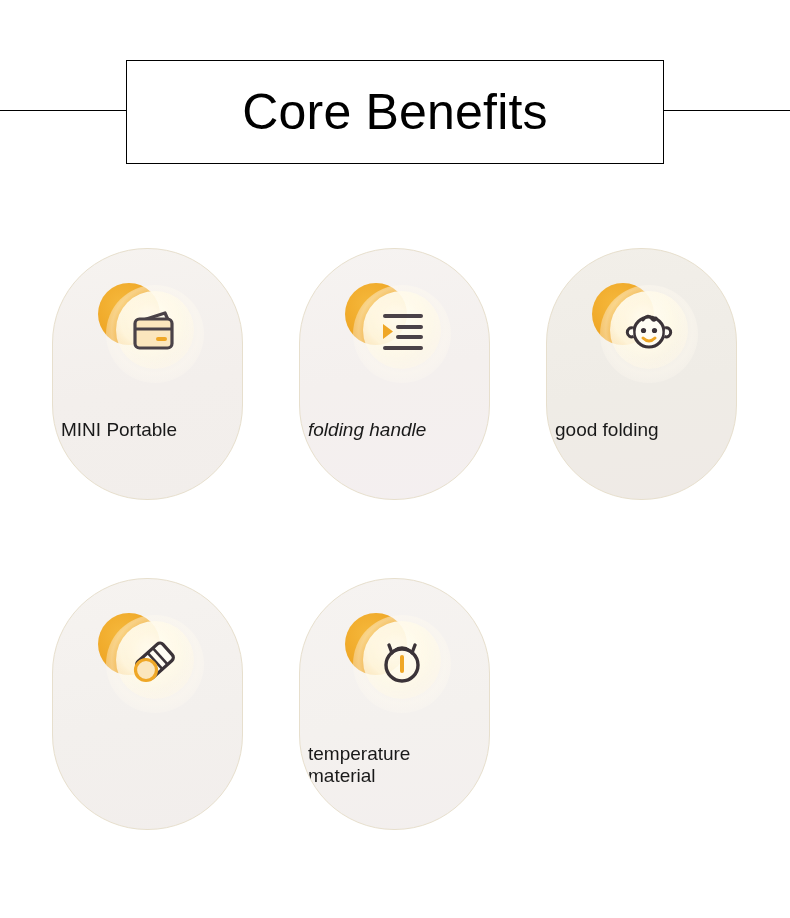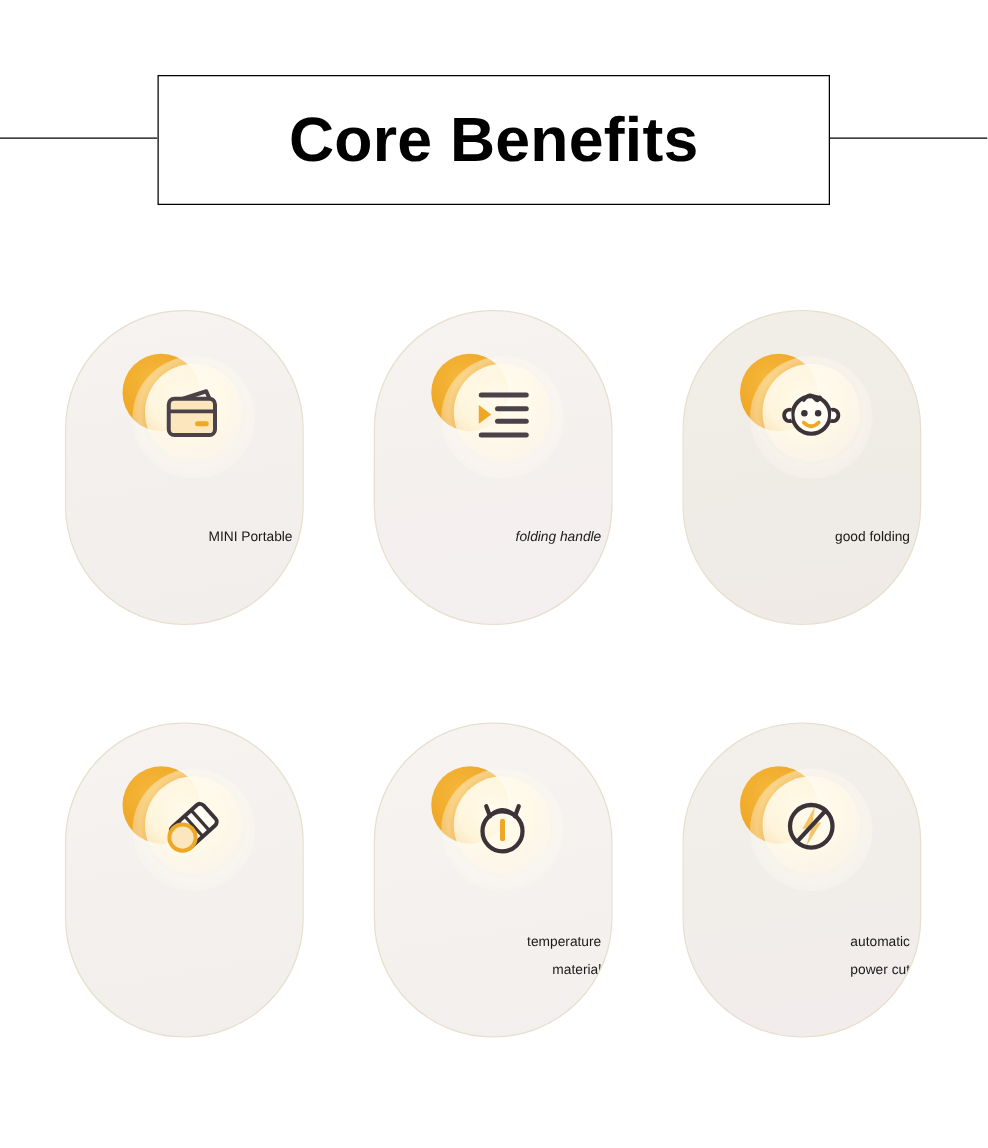--- a/index.html
+++ b/index.html
@@ -45,21 +45,21 @@
     height: 104px;
     border: 1.4px solid #000000;
     background: #ffffff;
     display: flex;
     align-items: center;
     justify-content: center;
   }
 
   #title-text {
     font-size: 50px;
-    font-weight: bold;
+    font-weight: normal;
     color: #000000;
     letter-spacing: 0.2px;
     line-height: 1;
     white-space: nowrap;
   }
 
   
   #grid {
     position: absolute;
     left: 52px;
@@ -146,22 +146,22 @@
     height: 70px;
   }
   .glyph svg { display: block; width: 70px; height: 70px; }
 
   
   .card-label {
     position: absolute;
     left: 0;
     right: 0;
     top: 170px;
-    text-align: right;
-    font-size: 11px;
+    text-align: left;
+    font-size: 19px;
     line-height: 22px;
     color: #191919;
     padding: 0 8px;
     white-space: pre-line;
   }
   .card.two-line .card-label { top: 164px; }
 </style>
 </head>
 <body>
 
@@ -263,31 +263,15 @@
             <path d="M45 28 L48 20" stroke="#3b3338" stroke-width="3.4" stroke-linecap="round"></path>
             <path d="M27 26 q8 -6 16 0" stroke="#3b3338" stroke-width="3.2" stroke-linecap="round" fill="none"></path>
             <rect x="33" y="30" width="4" height="18" rx="2" fill="#efa726"></rect>
           </svg>
         </div>
       </div>
       <div class="card-label">temperature
 material</div>
     </div>
 
-    <div class="card tint-f two-line">
-      <div class="icon-wrap">
-        <div class="blob-orange"></div>
-        <div class="blob-cream"></div>
-        <div class="blob-glow"></div>
-        <div class="glyph">
-          <svg viewBox="0 0 70 70" fill="none">
-            <path d="M38 20 L28 38 L35 38 L31 52 L43 33 L36 33 Z" fill="#f3c46a"></path>
-            <circle cx="35" cy="36" r="17" fill="none" stroke="#3b3338" stroke-width="3.4"></circle>
-            <line x1="23.5" y1="48.5" x2="46.5" y2="23.5" stroke="#3b3338" stroke-width="3.4" stroke-linecap="round"></line>
-          </svg>
-        </div>
-      </div>
-      <div class="card-label">automatic
-power cut</div>
-    </div>
 
   </div>
 </div>
 
 </body></html>

